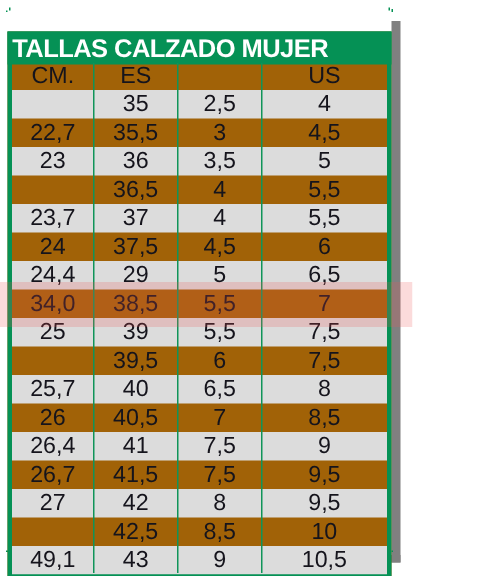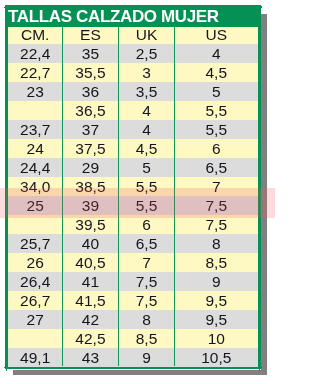--- a/index.html
+++ b/index.html
@@ -9,23 +9,23 @@
 
   
   #hl-band{position:absolute;left:0;top:188px;width:275px;height:30px;
            background:rgba(237,84,84,0.21);z-index:9;}
 
   
   #shadow-v{position:absolute;left:261px;top:14px;width:5.8px;height:360.6px;background:#808080;}
   #shadow-h{position:absolute;left:13.3px;top:370.4px;width:253.5px;height:4.2px;background:#808080;}
 
   
-  #frame{position:absolute;left:5px;top:5px;width:256px;height:363.7px;
+  #frame{position:absolute;left:5px;top:21px;width:256px;height:363.7px;
          box-sizing:border-box;border-style:solid;border-color:#059155;
-         border-width:2px 3px 3px 3px;background:#fef9c3;}
+         border-width:2px 3px 3px 3px;background:#a16207;}
 
   #title{position:absolute;left:-3px;top:-2px;width:256px;height:21.5px;background:#059155;
          color:#ffffff;font-weight:bold;font-size:17px;line-height:23.5px;
          padding-left:3.1px;box-sizing:border-box;letter-spacing:-0.36px;white-space:nowrap;}
 
   
   .nub{position:absolute;background:#059155;}
 
   #grid{position:absolute;left:0;top:19.4px;width:250px;height:340.2px;overflow:hidden;}
   .vline{position:absolute;top:0;width:1.5px;height:339.6px;background:#0f9459;}
@@ -47,25 +47,23 @@
   <div class="nub" style="left:5.9px;top:369px;width:1.3px;height:2px"></div>
   <div class="nub" style="left:3.9px;top:366.6px;width:2px;height:1.6px"></div>
   <div class="nub" style="left:258.9px;top:369px;width:1.3px;height:1.8px"></div>
   <div class="nub" style="left:260.6px;top:366.6px;width:1.5px;height:1.8px"></div>
   <div id="frame">
     <div id="title">TALLAS CALZADO MUJER</div>
     <div id="grid">
         <div class="row" style="top:0px;height:17.45px">
           <div class="cell" style="left:0px;width:54.4px;line-height:17.45px">CM.</div>
           <div class="cell" style="left:54.4px;width:56.1px;line-height:17.45px">ES</div>
-          <div class="cell" style="left:110.5px;width:56px;line-height:17.45px">UK</div>
           <div class="cell" style="left:166.5px;width:83.5px;line-height:17.45px">US</div>
         </div>
         <div class="row alt" style="top:17.45px;height:19px">
-          <div class="cell" style="left:0px;width:54.4px;line-height:19px">22,4</div>
           <div class="cell" style="left:54.4px;width:56.1px;line-height:19px">35</div>
           <div class="cell" style="left:110.5px;width:56px;line-height:19px">2,5</div>
           <div class="cell" style="left:166.5px;width:83.5px;line-height:19px">4</div>
         </div>
         <div class="row" style="top:36.45px;height:19px">
           <div class="cell" style="left:0px;width:54.4px;line-height:19px">22,7</div>
           <div class="cell" style="left:54.4px;width:56.1px;line-height:19px">35,5</div>
           <div class="cell" style="left:110.5px;width:56px;line-height:19px">3</div>
           <div class="cell" style="left:166.5px;width:83.5px;line-height:19px">4,5</div>
         </div>

